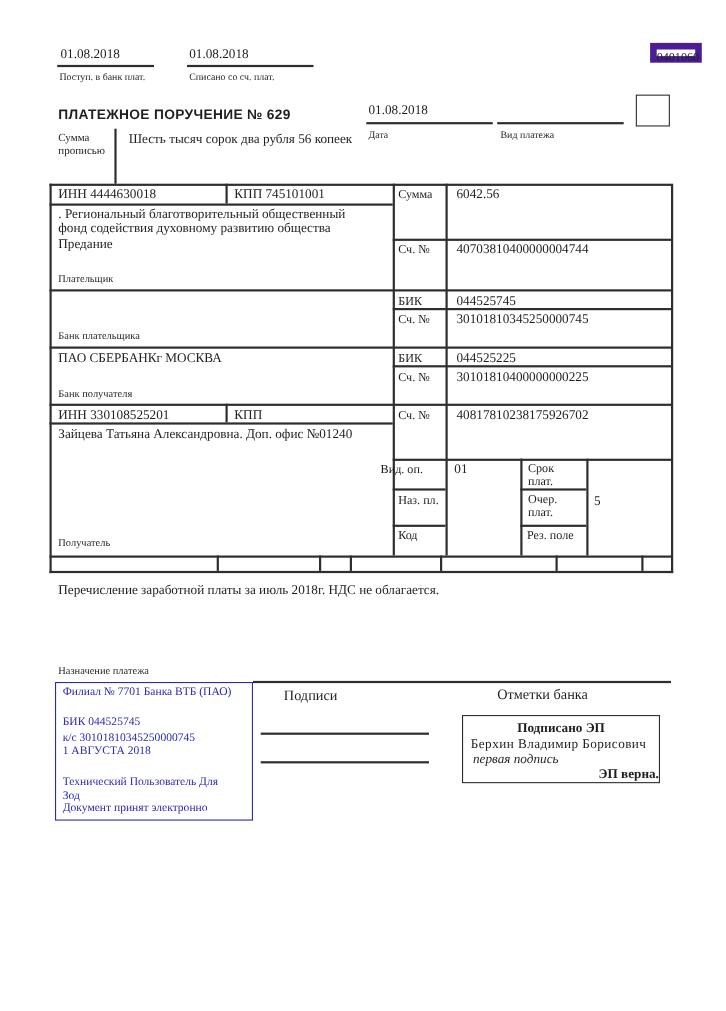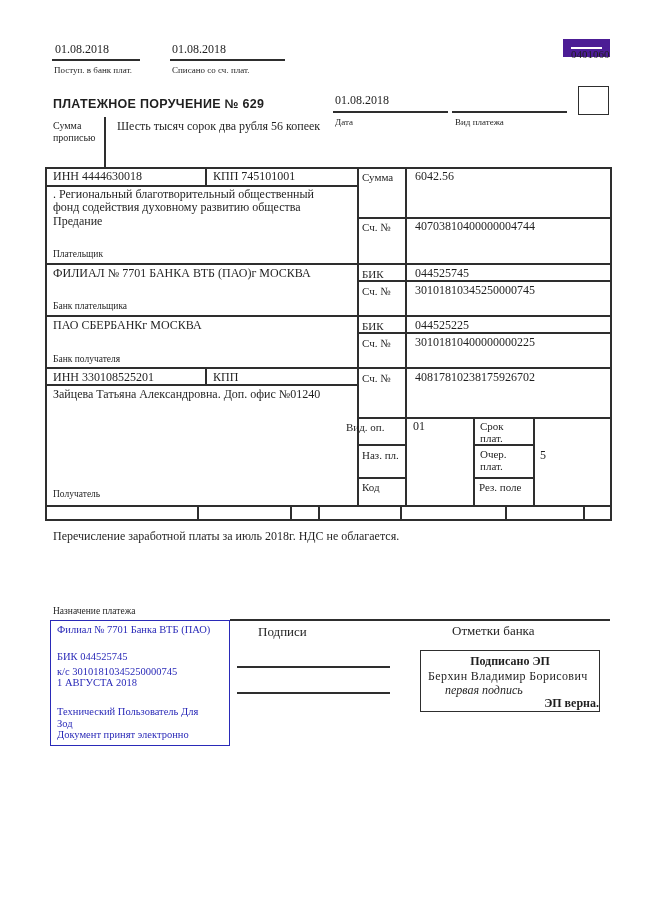--- a/index.html
+++ b/index.html
@@ -9,21 +9,21 @@
   .hl{position:absolute;height:2px;background:#2e2e2e;}
   .vl{position:absolute;width:2px;background:#2e2e2e;}
   .t12{font-size:12px;line-height:13px;}
   .t11{font-size:11px;line-height:12px;}
   .t10{font-size:10px;line-height:12px;}
   .t9{font-size:9px;line-height:10px;}
   .t95{font-size:9.5px;line-height:11px;}
   .wrap{white-space:normal;}
   .bold{font-weight:bold;}
   .title{font-family:"Liberation Sans", sans-serif;font-weight:bold;font-size:12.5px;letter-spacing:.3px;}
-  .codebox{position:absolute;border:8px solid #4c1d95;text-align:center;box-sizing:border-box;}
+  .codebox{position:absolute;border:6px solid #4c1d95;text-align:center;box-sizing:border-box;margin-left:28px;}
   .box{position:absolute;border:1.5px solid #2e2e2e;box-sizing:border-box;}
   .bluebox{position:absolute;border:1.5px solid #2a2ab8;box-sizing:border-box;}
   .blue{color:#2a2ab8;font-size:10.5px;line-height:12px;}
   .stamp-center{text-align:center;width:100%;left:0;}
 </style>
 </head>
 <body>
 
 <div class="page">
 
@@ -92,21 +92,20 @@
 
   <div class="abs t12" style="left:53px;top:188px;">. Региональный благотворительный общественный</div>
   <div class="abs t12" style="left:53px;top:201px;">фонд содействия духовному развитию общества</div>
   <div class="abs t12" style="left:53px;top:215px;">Предание</div>
 
   <div class="abs t11" style="left:362px;top:221px;">Сч. №</div>
   <div class="abs t12" style="left:415px;top:220px;">40703810400000004744</div>
 
   <div class="abs t95" style="left:53px;top:249px;">Плательщик</div>
 
-  <div class="abs t12" style="left:53px;top:267px;">ФИЛИАЛ № 7701 БАНКА ВТБ (ПАО)г МОСКВА</div>
   <div class="abs t11" style="left:362px;top:268px;">БИК</div>
   <div class="abs t12" style="left:415px;top:267px;">044525745</div>
   <div class="abs t11" style="left:362px;top:285px;">Сч. №</div>
   <div class="abs t12" style="left:415px;top:284px;">30101810345250000745</div>
   <div class="abs t95" style="left:53px;top:301px;">Банк плательщика</div>
 
   <div class="abs t12" style="left:53px;top:319px;">ПАО СБЕРБАНКг МОСКВА</div>
   <div class="abs t11" style="left:362px;top:320px;">БИК</div>
   <div class="abs t12" style="left:415px;top:319px;">044525225</div>
   <div class="abs t11" style="left:362px;top:337px;">Сч. №</div>
@@ -147,17 +146,17 @@
   <div class="abs blue" style="left:57px;top:638px;margin-top:28px;">к/с 30101810345250000745</div>
   <div class="abs blue" style="left:57px;top:651px;">БИК 044525745</div>
   <div class="abs blue" style="left:57px;top:677px;">1 АВГУСТА 2018</div>
   <div class="abs blue" style="left:57px;top:706px;">Технический Пользователь Для</div>
   <div class="abs blue" style="left:57px;top:718px;">Зод</div>
   <div class="abs blue" style="left:57px;top:729px;">Документ принят электронно</div>
 
   <div class="box" style="left:420px;top:650px;width:180px;height:62px;">
     <div class="abs stamp-center bold t12" style="top:4px;">Подписано ЭП</div>
     <div class="abs t12" style="left:7px;top:19px;letter-spacing:.4px;">Берхин Владимир Борисович</div>
-    <div class="abs t12" style="left:24px;top:33px;font-style:italic;text-align:right;">первая подпись</div>
+    <div class="abs t12" style="left:9px;top:33px;font-style:italic;text-align:right;">первая подпись</div>
     <div class="abs stamp-center bold t12" style="top:46px;text-align:right;">ЭП верна.</div>
   </div>
 
 </div>
 
 </body></html>

